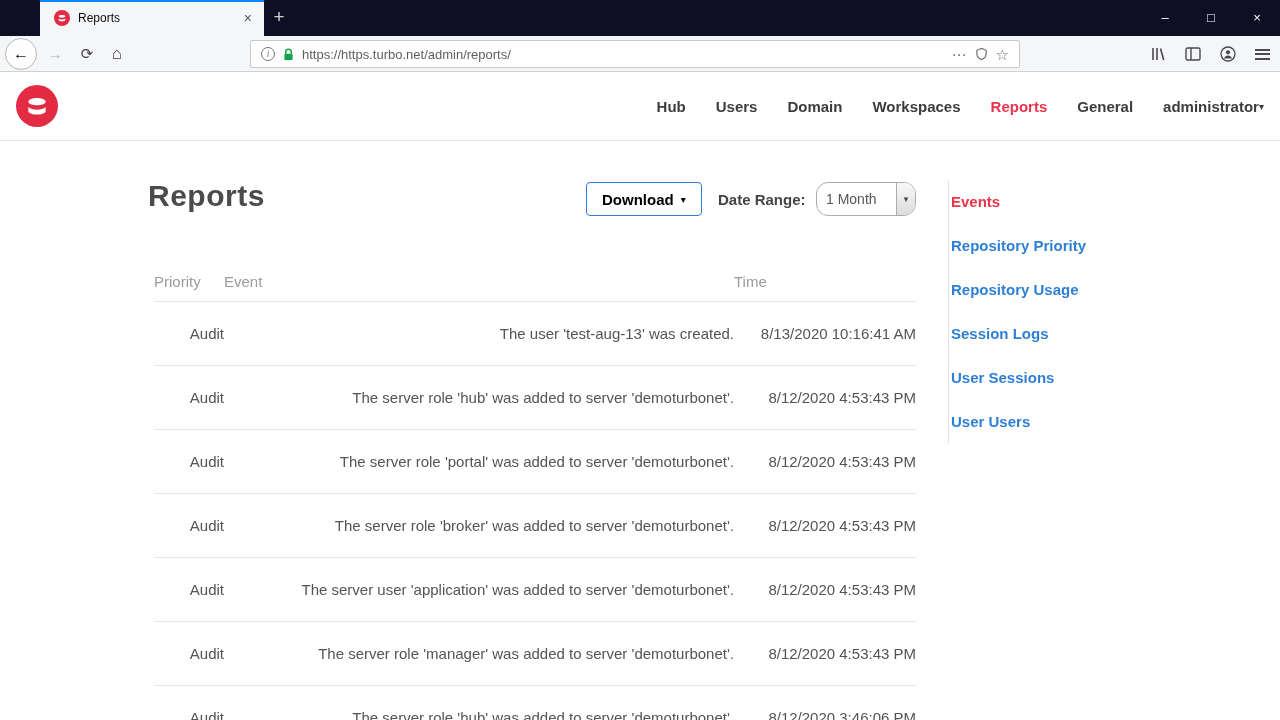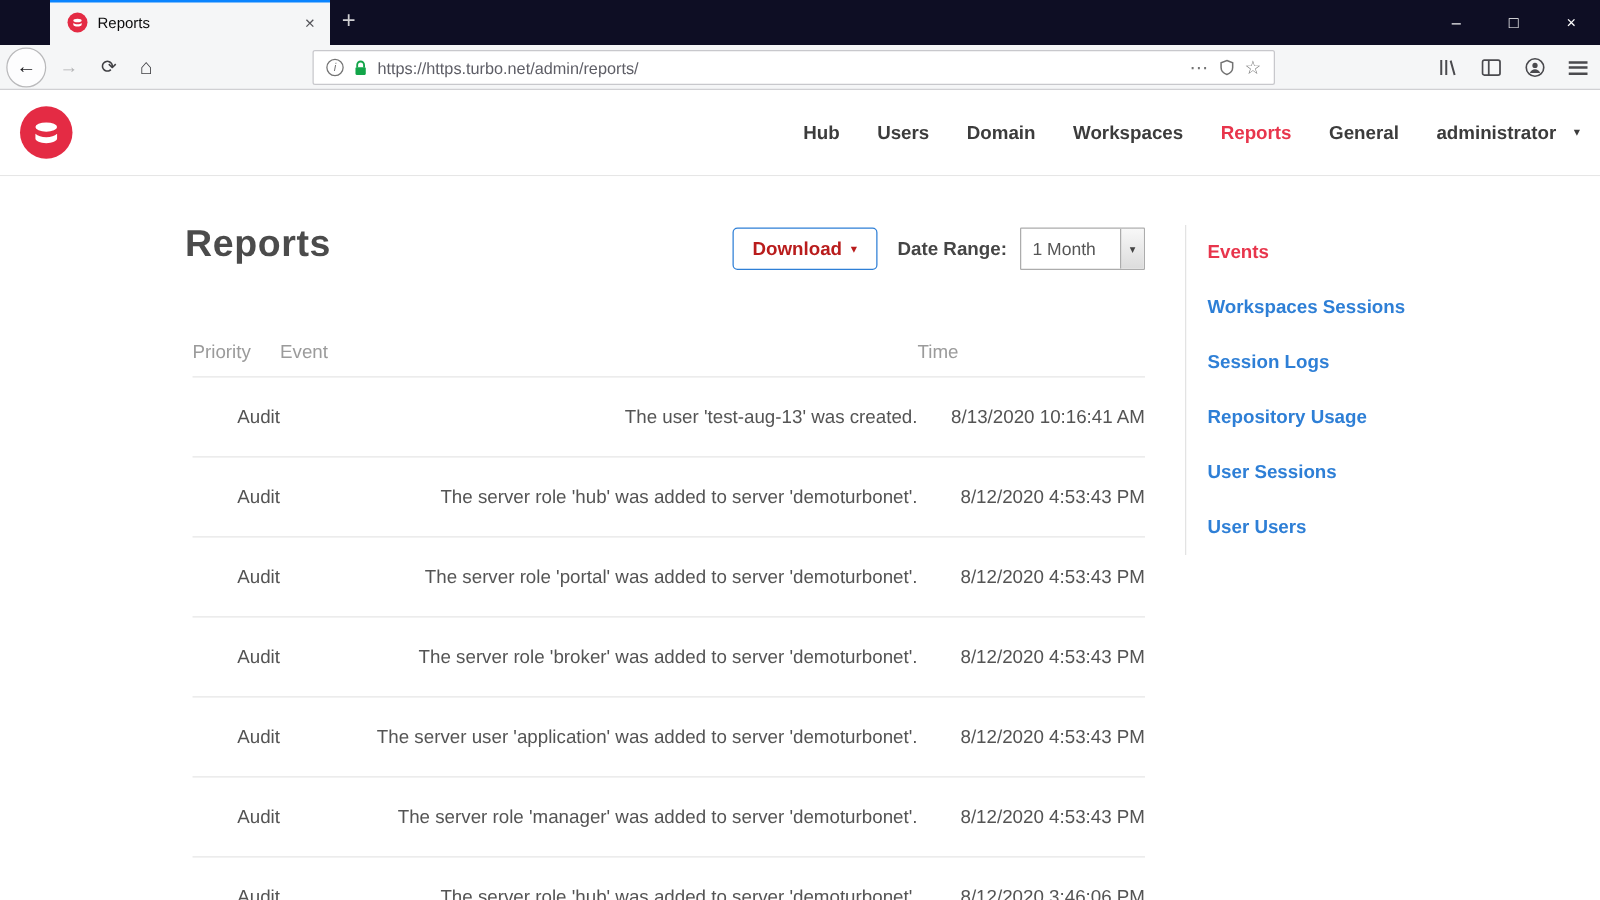--- a/index.html
+++ b/index.html
@@ -30,42 +30,42 @@
   .hamburger { width: 15px; height: 11px; border-top: 2px solid #4a4a4e; border-bottom: 2px solid #4a4a4e; position: relative; }
   .hamburger::after { content: ""; position: absolute; left: 0; right: 0; top: 2.5px; height: 2px; background: #4a4a4e; }
 
   
   .site-header { position: absolute; left: 0; top: 72px; width: 1280px; height: 69px; background: #fff; border-bottom: 1px solid #e6e6e6; }
   .logo { position: absolute; left: 16px; top: 13px; width: 42px; height: 42px; border-radius: 50%; background: #e42b44; display: flex; align-items: center; justify-content: center; }
   .top-nav { position: absolute; right: 16px; top: 0; height: 68px; display: flex; align-items: center; gap: 30px; }
   .nav-items { display: flex; gap: 30px; }
   .nav-item { font-size: 15px; font-weight: bold; color: #3c3c3c; cursor: pointer; }
   .nav-item.active { color: #e8354c; }
-  .nav-user { font-size: 15px; font-weight: bold; color: #3c3c3c; display: flex; align-items: center; gap: 14px; cursor: pointer; }
+  .nav-user { font-size: 15px; font-weight: bold; color: #3c3c3c; display: flex; align-items: center; gap: 0; cursor: pointer; }
   .nav-user .caret { font-size: 10px; color: #3c3c3c; }
 
   
   .content { position: absolute; left: 0; top: 141px; width: 1280px; height: 579px; overflow: hidden; background: #fff; }
   .page-title { position: absolute; left: 148px; top: 38px; font-size: 30px; font-weight: bold; color: #4b4b4b; letter-spacing: 0.5px; }
-  .download-btn { position: absolute; left: 586px; top: 41px; height: 34px; padding: 0 15px; border: 1px solid #2e7fd6; border-radius: 4px; background: #fff; color: #b91c1c; font-size: 15px; font-weight: bold; display: flex; align-items: center; gap: 7px; cursor: pointer; }
+  .download-btn { position: absolute; left: 586px; top: 41px; height: 34px; padding: 0 15px; border: 1px solid #2e7fd6; border-radius: 4px; background: #fff; color: #000000; font-size: 15px; font-weight: bold; display: flex; align-items: center; gap: 7px; cursor: pointer; }
   .download-btn .caret { font-size: 10px; }
   .dr-label { position: absolute; left: 718px; top: 50px; font-size: 15px; font-weight: bold; color: #454545; }
-  .select { position: absolute; left: 816px; top: 41px; width: 100px; height: 34px; border: 1px solid #acacac; border-radius: 1px; background: #fff; display: flex; overflow: hidden; }
+  .select { position: absolute; left: 816px; top: 41px; width: 100px; height: 34px; border: 1px solid #acacac; border-radius: 12px; background: #fff; display: flex; overflow: hidden; }
   .select-value { flex: 1 1 auto; font-size: 14px; color: #555; line-height: 32px; padding-left: 9px; white-space: nowrap; }
   .select-arrow { width: 19px; border-left: 1px solid #acacac; background: linear-gradient(#f8f8f8, #dcdcdc); display: flex; align-items: center; justify-content: center; font-size: 9px; color: #444; }
 
   
   .table { position: absolute; left: 148px; top: 121px; width: 768px; padding-left: 6px; }
   .t-head { display: grid; grid-template-columns: 70px 510px 1fr; height: 40px; align-items: center; border-bottom: 1px solid #e6e6e6; }
   .t-head > div { font-size: 15px; color: #9b9b9b; }
   .t-row { display: grid; grid-template-columns: 70px 510px 1fr; height: 64px; align-items: center; border-bottom: 1px solid #e6e6e6; }
   .t-row > div { font-size: 15px; color: #545454; white-space: nowrap; overflow: hidden; text-align: right; }
 
   
-  .report-nav { position: absolute; left: 948px; top: 39px; width: 316px; border-left: 1px solid #e3e3e3; padding-left: 17px; }
+  .report-nav { position: absolute; left: 948px; top: 39px; width: 316px; border-left: 1px solid #e3e3e3; padding-left: 2px; }
   .report-link { height: 44px; line-height: 44px; font-size: 15px; font-weight: bold; color: #2e7fd6; cursor: pointer; white-space: nowrap; }
   .report-link.active { color: #e8354c; }
 </style>
 </head>
 <body>
 
 <div class="titlebar">
   <div class="tab">
     <span class="favicon">
       <svg width="10" height="10" viewBox="0 0 24 24">
@@ -212,19 +212,19 @@
         <div class="t-row">
     <div>Audit</div>
     <div>The server role 'hub' was added to server 'demoturbonet'.</div>
     <div>8/12/2020 3:46:06 PM</div>
   </div>
       </div>
   </div>
 
   <div class="report-nav">
       <div class="report-link active">Events</div>
-      <div class="report-link">Workspaces Sessions</div>
+      <div class="report-link">Repository Priority</div>
+      <div class="report-link">Repository Usage</div>
       <div class="report-link">Session Logs</div>
-      <div class="report-link">Repository Usage</div>
       <div class="report-link">User Sessions</div>
       <div class="report-link">User Users</div>
     </div>
 </div>
 
 </body></html>

